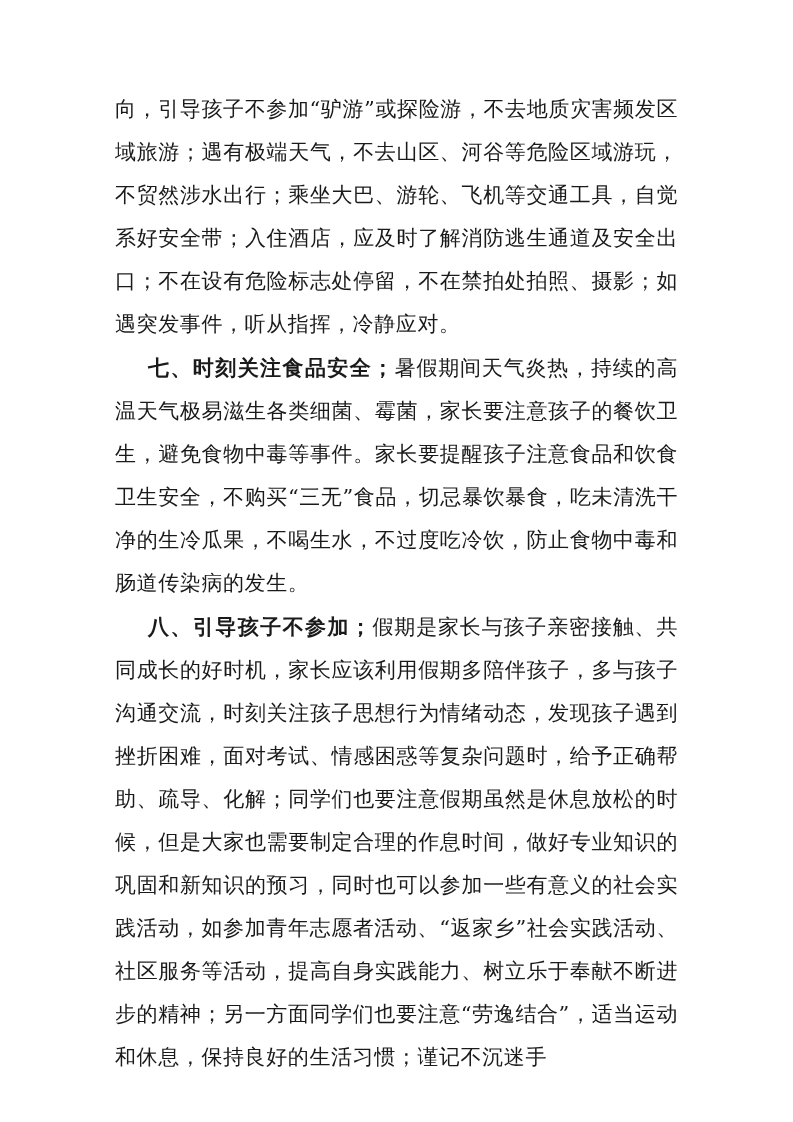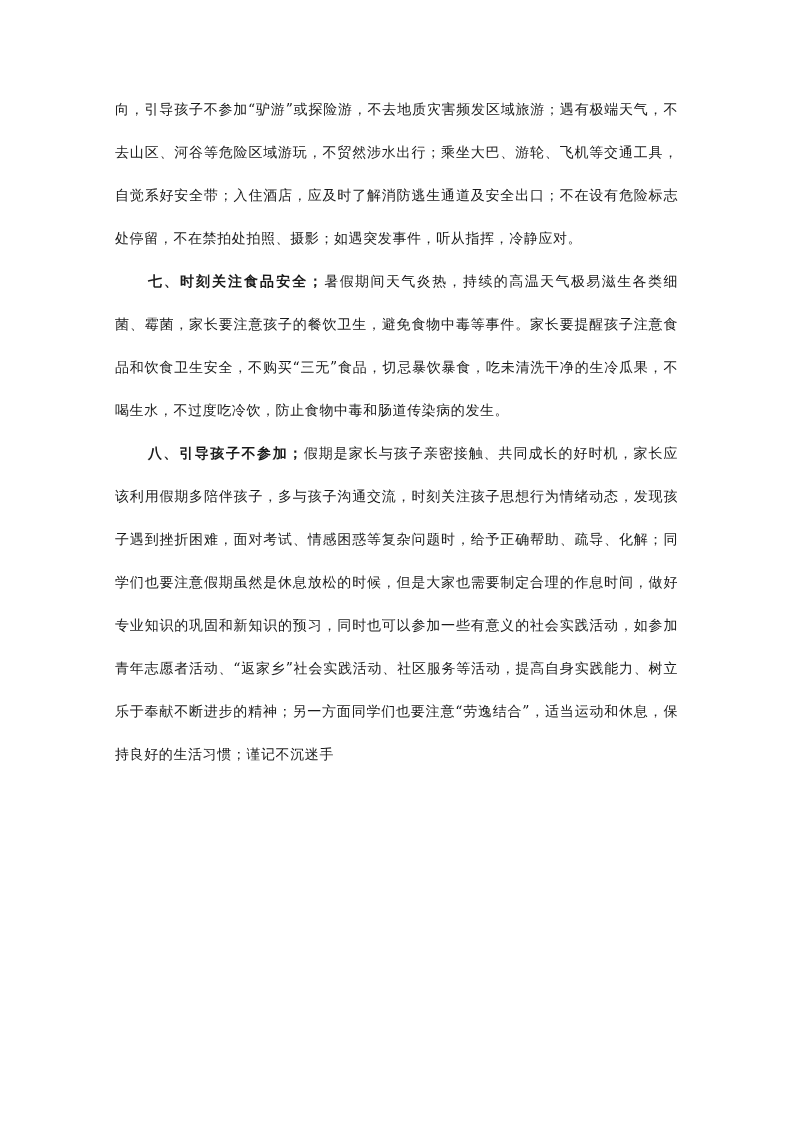--- a/index.html
+++ b/index.html
@@ -16,21 +16,21 @@
   }
   .page {
     position: relative;
     width: 793px;
     height: 1122px;
     box-sizing: border-box;
     padding: 88px 115px 60px 115px;
     background: #ffffff;
   }
   .doc-body {
-    font-size: 14px;
+    font-size: 21px;
     line-height: 43px;
     text-align: justify;
     text-justify: inter-ideograph;
   }
   p.para {
     margin: 0;
     text-indent: 0;
     letter-spacing: 0.6px;
   }
   p.para.indent {

